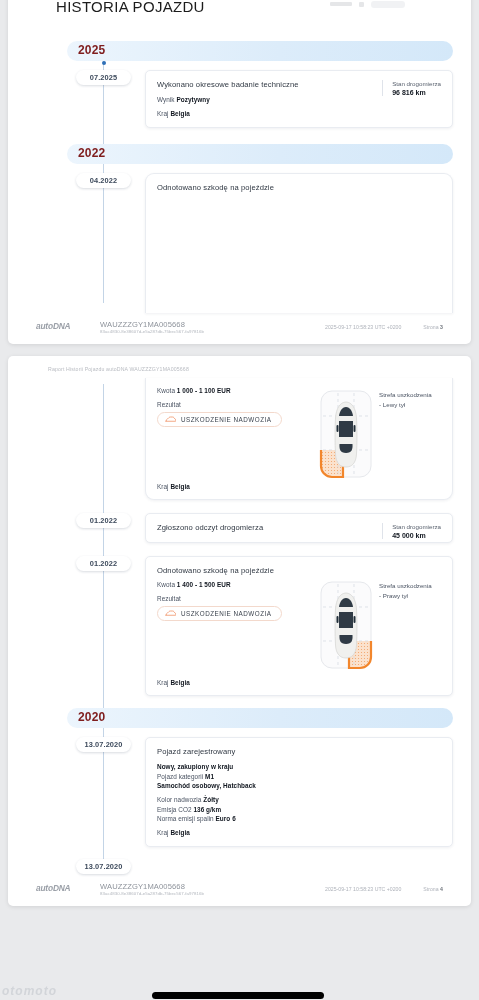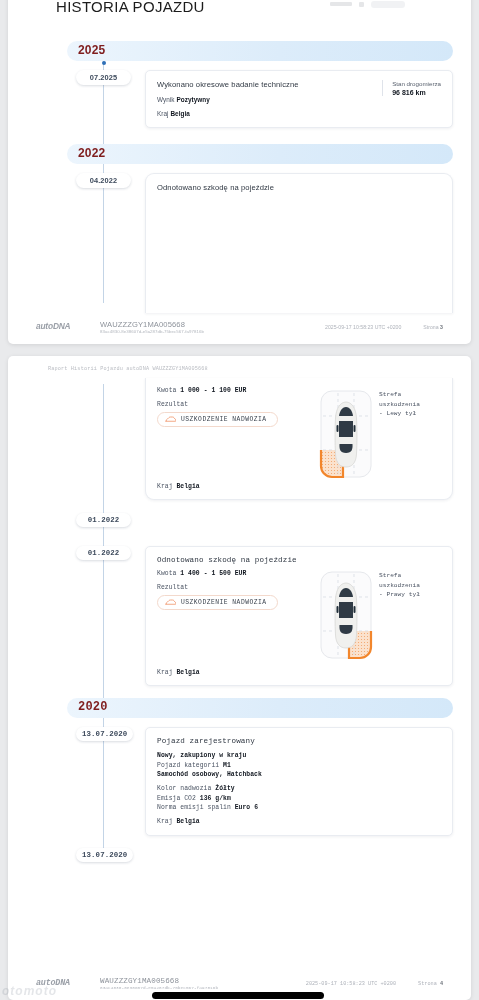--- a/index.html
+++ b/index.html
@@ -13,21 +13,21 @@
 
   
   .page {
     position: absolute; left: 8px; width: 463px;
     background: #ffffff;
     border-radius: 5px;
     box-shadow: 0 1px 4px rgba(0,0,0,.10);
     overflow: hidden;
   }
   #page3 { top: -8px; height: 352px; }
-  #page4 { top: 356px; height: 644px; font-family: Liberation Mono, monospace; }
+  #page4 { top: 356px; height: 550px; }
 
   .page-inner { position: relative; padding: 0 14px; height: 100%; }
 
   .doc-title {
     font-size: 15px; letter-spacing: .3px; color: #1c1c1c;
     padding: 6px 0 0 34px; font-weight: 400;
   }
   .page-head {
     font-size: 5.2px; color: #b9bcc2; letter-spacing: .15px;
     padding: 10px 0 0 26px;
@@ -297,20 +297,27 @@
 
             <div class="row" style="position:absolute;left:11px;bottom:9px">
               <span>Kraj</span>
               <b>Belgia</b>
             </div>
           </div>
         </div>
 
         <div class="entry" style="margin-top:13px">
           <div class="date-badge">01.2022</div>
+          <div class="card">
+            <div class="card-title">Zgłoszono odczyt drogomierza</div>
+            <div class="odo">
+              <div class="lab">Stan drogomierza</div>
+              <div class="val">45 000 km</div>
+            </div>
+          </div>
         </div>
 
         <div class="entry" style="margin-top:13px">
           <div class="date-badge">01.2022</div>
           <div class="card" style="min-height:140px">
             <div class="card-title">Odnotowano szkodę na pojeździe</div>
             <div class="row">
               <span>Kwota</span>
               <b>1 400 - 1 500 EUR</b>
             </div>

